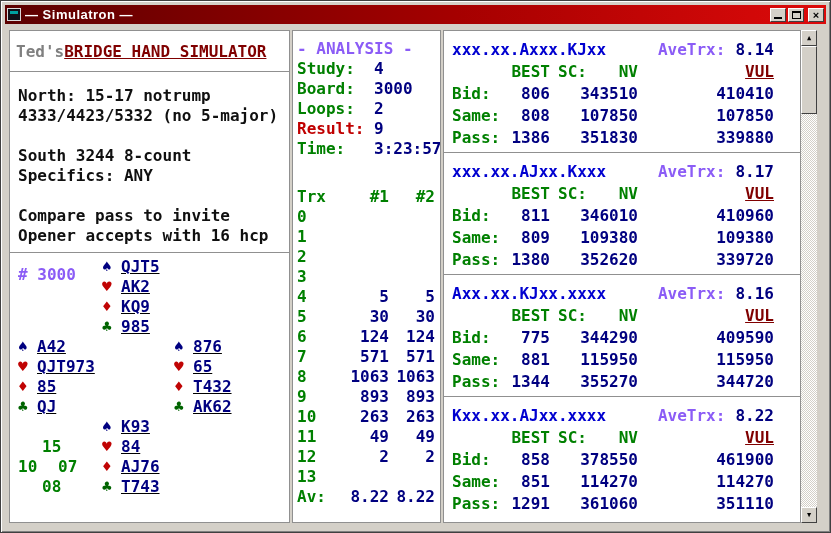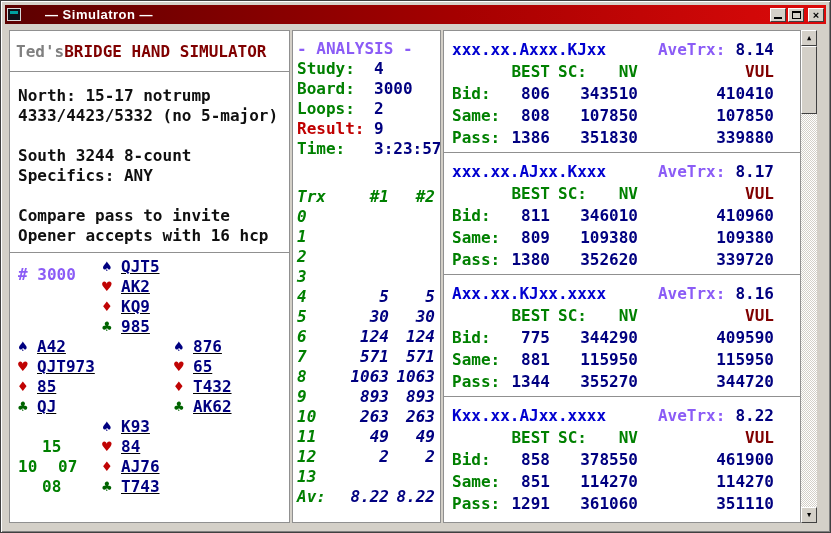--- a/index.html
+++ b/index.html
@@ -5,41 +5,41 @@
   * { margin:0; padding:0; box-sizing:border-box; }
   html,body { width:831px; height:533px; overflow:hidden; background:#000; }
   body { position:relative; font-family:"DejaVu Sans Mono","Liberation Mono",monospace; font-weight:bold; font-size:16px; }
 
   .window { position:absolute; inset:0; background:#d4d0c8; border:1px solid #404040;
             box-shadow: inset 1px 1px 0 #ffffff, inset -1px -1px 0 #808080; }
 
   
   .titlebar { position:absolute; left:4px; top:4px; right:4px; height:19px;
               background:linear-gradient(90deg,#5c0000,#a50000 55%,#dd0a0a);
-              display:flex; align-items:center; padding:0 2px;gap:20px; }
+              display:flex; align-items:center; padding:0 2px; }
   .app-icon { width:14px; height:13px; background:#101018; border:1px solid #d8d8d8; margin-right:4px; position:relative; flex:none; }
   .app-icon::after { content:""; position:absolute; left:2px; top:2px; width:8px; height:3px; background:#00a0a0; }
   .win-title { color:#ffffff; font:bold 13px "Liberation Sans",sans-serif; letter-spacing:0.5px; white-space:nowrap; flex:1; }
   .tb-buttons { display:flex; gap:2px; }
   .tb-btn { width:16px; height:14px; background:#d4d0c8;
             border:1px solid; border-color:#ffffff #404040 #404040 #ffffff;
             display:flex; align-items:center; justify-content:center; cursor:pointer; }
   .tb-btn.close { margin-left:2px; font:bold 11px "Liberation Sans",sans-serif; color:#000; }
   .glyph-min { width:8px; height:2px; background:#000; margin-top:7px; }
   .glyph-max { width:9px; height:8px; border:1px solid #000; border-top-width:2px; }
 
   
   .content { position:absolute; left:4px; top:25px; width:823px; height:502px; background:#d4d0c8; }
   .panel { position:absolute; top:4px; height:493px; background:#ffffff; border:1px solid #909090; overflow:hidden; }
   .left-panel  { left:4px;   width:281px; }
   .mid-panel   { left:287px; width:149px; }
   .right-panel { left:438px; width:358px; }
 
   .gray   { color:#808080; }
-  .maroon { color:#800000; }
+  .maroon { color:#800000;text-decoration:underline; }
   .olive  { color:#8b5cf6; }
   .green  { color:#008000; }
   .navy   { color:#000080; }
   .blue   { color:#0000d0; }
   .red    { color:#c00000; }
   .black  { color:#101010; }
 
   
   .lp-header { height:41px; line-height:41px; padding-left:6px; border-bottom:1px solid #909090; white-space:nowrap; }
   .lp-header .prefix { }
@@ -63,21 +63,21 @@
   .hcp-n { left:32px; top:184px; }
   .hcp-w { left:8px;  top:204px; }
   .hcp-e { left:48px; top:204px; }
   .hcp-s { left:32px; top:224px; }
 
   
   .analysis-title { padding:8px 0 0 4px; height:28px; line-height:20px; white-space:nowrap; }
   .field { height:20px; line-height:20px; padding-left:4px; white-space:nowrap; }
   .field .flabel { display:inline-block; width:77px; }
   .trx-table { margin-top:28px; }
-  .trow { display:grid; grid-template-columns:40px 52px 46px; padding-left:4px; height:20px; line-height:20px;font-style:italic; }
+  .trow { display:grid; grid-template-columns:40px 52px 46px; padding-left:4px; height:20px; line-height:20px; }
   .trow .c1 { text-align:left; }
   .trow .c2, .trow .c3 { text-align:right; }
 
   
   .rblock { padding:8px 0 3px 8px; border-bottom:1px solid #909090; }
   .rblock:last-child { border-bottom:none; }
   .rtitle { display:flex; justify-content:space-between; width:322px; height:22px; line-height:22px; white-space:nowrap; }
   .ave-num { display:inline-block; min-width:39px; text-align:right; }
   .rheader, .rrow { display:grid; grid-template-columns:52px 46px 88px 136px; width:322px; height:22px; line-height:22px; }
   .rheader .hc2 { text-align:right; }

